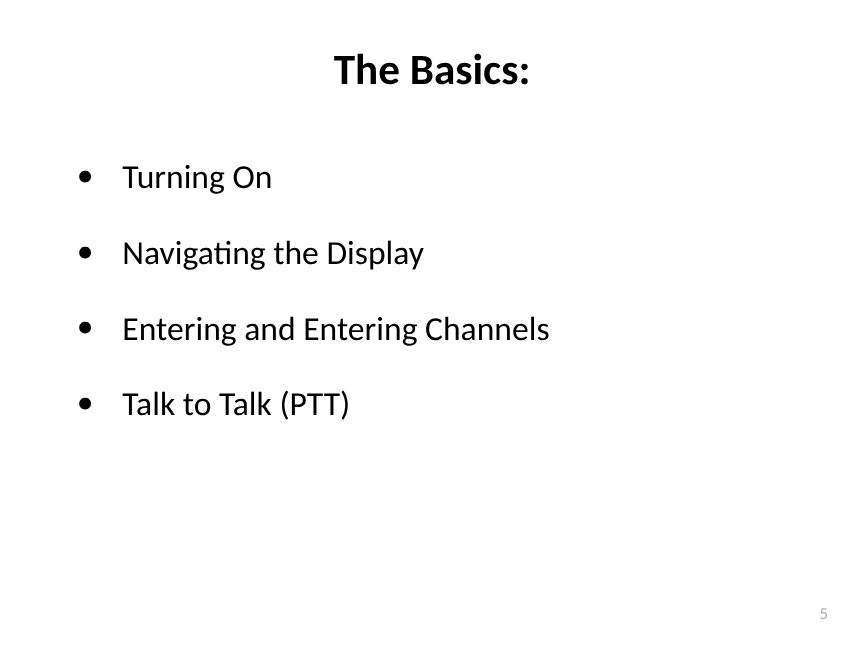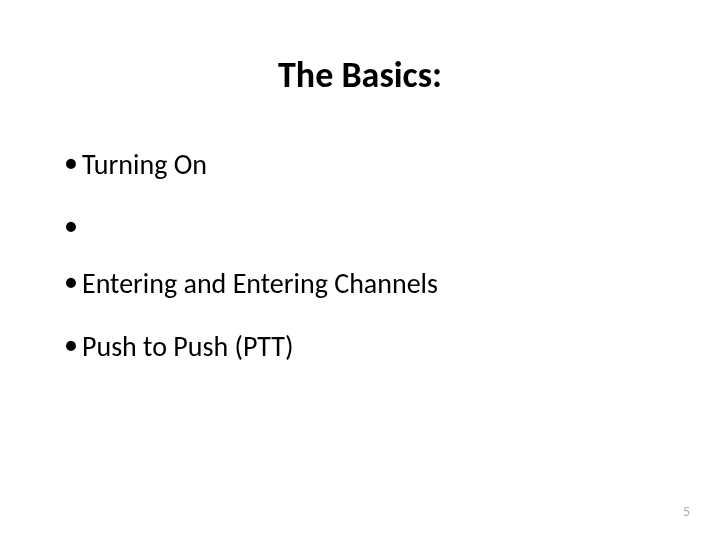--- a/index.html
+++ b/index.html
@@ -12,21 +12,21 @@
       height: 540px;
       background: #ffffff;
       font-family: Calibri, "Segoe UI", Arial, sans-serif;
       color: #000000;
       position: relative;
       overflow: hidden;
     }
     .slide {
       width: 100%;
       height: 100%;
-      padding: 53px 60px 30px 60px;
+      padding: 36px 60px 30px 60px;
       position: relative;
     }
     .title {
       text-align: center;
       font-size: 36px;
       font-weight: bold;
       margin-bottom: 50px;
       margin-top: 0;
     }
     .bullet-list {
@@ -43,20 +43,21 @@
     .bullet-marker {
       display: inline-block;
       margin-right: 4px;
       font-size: 28px;
       line-height: 1;
       position: relative;
       top: 2px;
     }
     .bullet-text {
       display: inline-block;
+      margin-left: 20px;
     }
     .page-number {
       position: absolute;
       bottom: 20px;
       right: 30px;
       font-size: 14px;
       color: #b0b0b0;
     }
   </style>
 </head>
@@ -64,24 +65,25 @@
 
 <div class="slide">
   <h1 class="title">The Basics:</h1>
   <ul class="bullet-list">
     <li class="bullet-item">
       <span class="bullet-marker">•</span>
       <span class="bullet-text">Turning On</span>
     </li>
     <li class="bullet-item">
       <span class="bullet-marker">•</span>
+      <span class="bullet-text">Navigating the Display</span>
     </li>
     <li class="bullet-item">
       <span class="bullet-marker">•</span>
       <span class="bullet-text">Entering and Entering Channels</span>
     </li>
     <li class="bullet-item">
       <span class="bullet-marker">•</span>
-      <span class="bullet-text">Push to Push (PTT)</span>
+      <span class="bullet-text">Talk to Talk (PTT)</span>
     </li>
   </ul>
   <div class="page-number">5</div>
 </div>
 
 </body></html>

